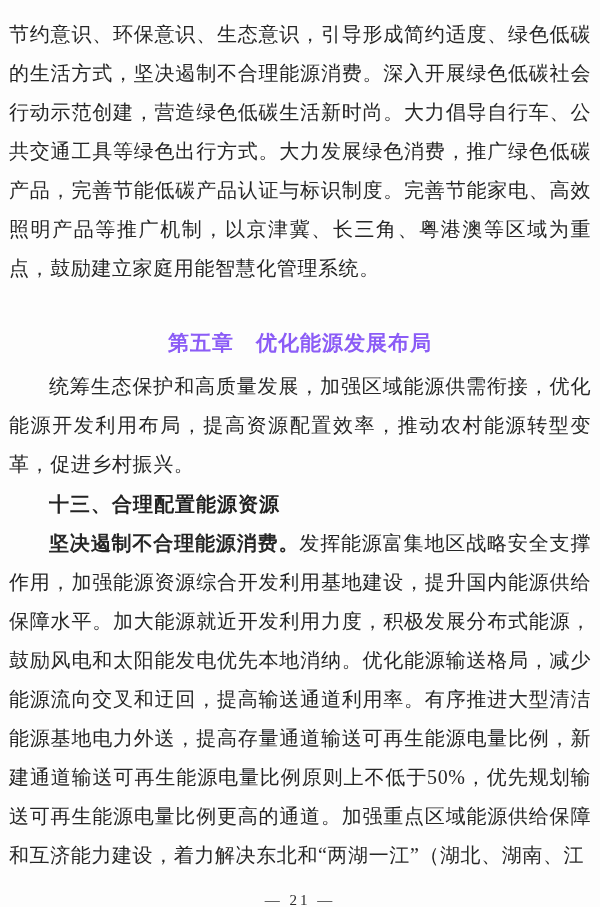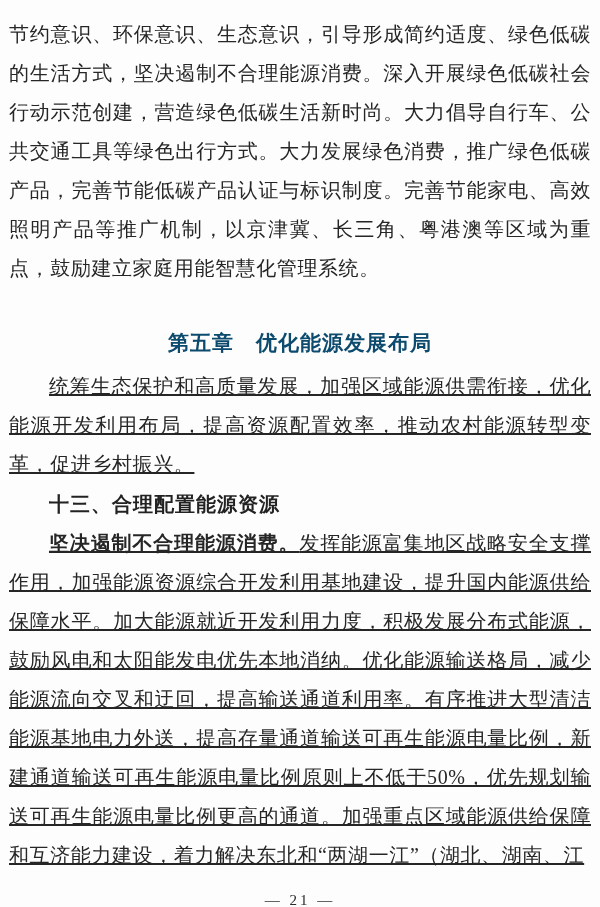--- a/index.html
+++ b/index.html
@@ -23,30 +23,29 @@
   .body-para {
     margin: 0;
     font-size: 20px;
     line-height: 39px;
     text-align: justify;
     text-justify: inter-character;
     letter-spacing: 0.6px;
   }
   .indent-2em {
     text-indent: 2em;
-    text-decoration: underline;
   }
   .chapter-heading {
     margin: 36px 0 4px 0;
     text-align: center;
     font-size: 21px;
     font-weight: bold;
     line-height: 39px;
     letter-spacing: 1px;
-    color: #0c4a6e;
+    color: #8b5cf6;
   }
   .section-heading {
     margin: 0;
     font-size: 20px;
     font-weight: bold;
     font-family: Liberation Sans, sans-serif;
     line-height: 40px;
     text-indent: 2em;
     letter-spacing: 1px;
     color: #222222;

